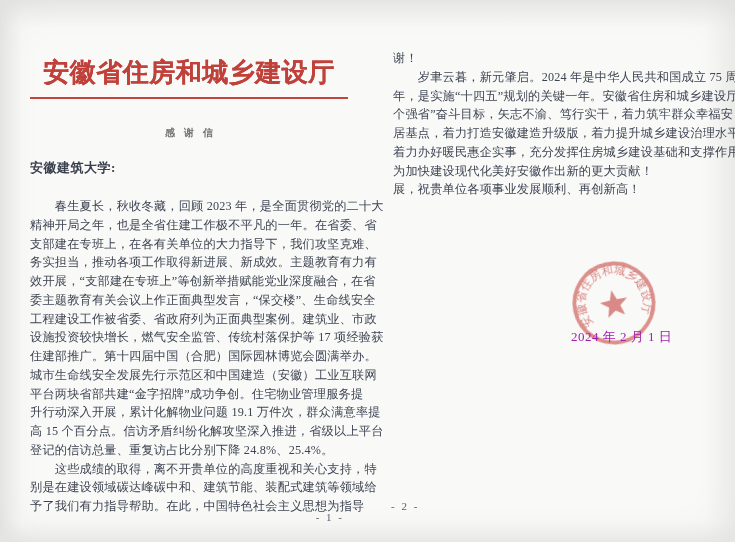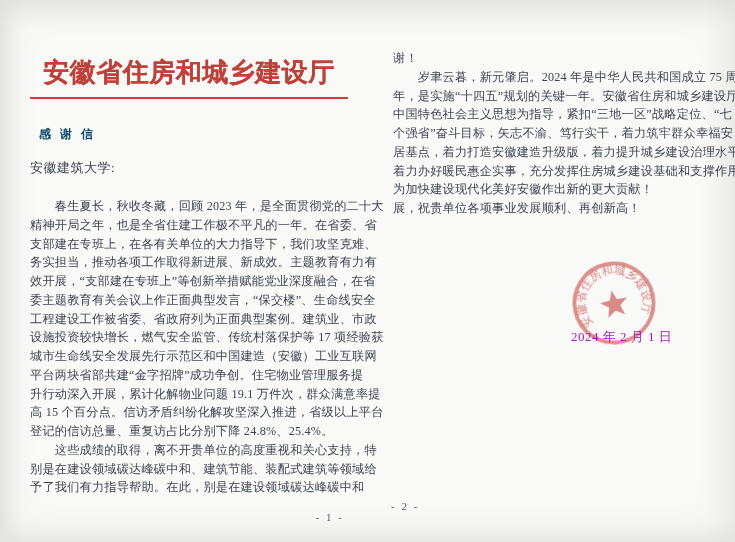--- a/index.html
+++ b/index.html
@@ -26,26 +26,26 @@
     text-align:center;color:#c0403a;font-weight:bold;
     font-size:26px;letter-spacing:0.5px;line-height:46px;
     text-shadow:0 0 .5px #c0403a;white-space:nowrap;
   }
   .org-rule{
     position:absolute;top:97px;left:0;width:100%;height:2px;
     background:#c4453e;border:none;margin:0;
   }
   .doc-title{
     position:absolute;top:126px;left:0;width:100%;
-    text-align:left;font-weight:bold;font-size:12px;
-    letter-spacing:9px;text-indent:9px;color:#0c4a6e;
+    text-align:center;font-weight:bold;font-size:10px;
+    letter-spacing:9px;text-indent:9px;color:#737373;
   }
   .salutation{
     position:absolute;top:159px;left:0;font-size:13px;
-    color:#393f4c;letter-spacing:.5px;font-weight:400;
+    color:#393f4c;letter-spacing:.5px;font-weight:700;
   }
   .body-block{position:absolute;left:0;width:100%;}
   #page1 .body-block{top:197px;}
   #page2 .body-block{top:49px;}
   .ln{
     height:18.75px;line-height:18.75px;font-size:12.2px;
     letter-spacing:.2px;white-space:nowrap;
     text-align:justify;text-align-last:justify;
   }
   .ln.end{text-align-last:left;}
@@ -77,39 +77,39 @@
 
   <div class="body-block">
     <div class="ln">　　春生夏长，秋收冬藏，回顾 2023 年，是全面贯彻党的二十大</div>
     <div class="ln">精神开局之年，也是全省住建工作极不平凡的一年。在省委、省</div>
     <div class="ln">支部建在专班上，在各有关单位的大力指导下，我们攻坚克难、</div>
     <div class="ln">务实担当，推动各项工作取得新进展、新成效。主题教育有力有</div>
     <div class="ln">效开展，“支部建在专班上”等创新举措赋能党业深度融合，在省</div>
     <div class="ln">委主题教育有关会议上作正面典型发言，“保交楼”、生命线安全</div>
     <div class="ln">工程建设工作被省委、省政府列为正面典型案例。建筑业、市政</div>
     <div class="ln">设施投资较快增长，燃气安全监管、传统村落保护等 17 项经验获</div>
+    <div class="ln">住建部推广。第十四届中国（合肥）国际园林博览会圆满举办。</div>
     <div class="ln">城市生命线安全发展先行示范区和中国建造（安徽）工业互联网</div>
     <div class="ln">平台两块省部共建“金字招牌”成功争创。住宅物业管理服务提</div>
     <div class="ln">升行动深入开展，累计化解物业问题 19.1 万件次，群众满意率提</div>
     <div class="ln">高 15 个百分点。信访矛盾纠纷化解攻坚深入推进，省级以上平台</div>
     <div class="ln end">登记的信访总量、重复访占比分别下降 24.8%、25.4%。</div>
     <div class="ln">　　这些成绩的取得，离不开贵单位的高度重视和关心支持，特</div>
     <div class="ln">别是在建设领域碳达峰碳中和、建筑节能、装配式建筑等领域给</div>
-    <div class="ln">予了我们有力指导帮助。在此，别是在建设领域碳达峰碳中和</div>
+    <div class="ln">予了我们有力指导帮助。在此，中国特色社会主义思想为指导</div>
   </div>
 
   <div class="pageno">- 1 -</div>
 </div>
 
 <div class="page" id="page2">
   <div class="body-block">
     <div class="ln end">谢！</div>
     <div class="ln">　　岁聿云暮，新元肇启。2024 年是中华人民共和国成立 75 周</div>
     <div class="ln">年，是实施“十四五”规划的关键一年。安徽省住房和城乡建设厅</div>
-    <div class="ln">中国特色社会主义思想为指导，紧扣“三地一区”战略定位、“七</div>
     <div class="ln">个强省”奋斗目标，矢志不渝、笃行实干，着力筑牢群众幸福安</div>
     <div class="ln">居基点，着力打造安徽建造升级版，着力提升城乡建设治理水平，</div>
     <div class="ln">着力办好暖民惠企实事，充分发挥住房城乡建设基础和支撑作用，</div>
     <div class="ln end">为加快建设现代化美好安徽作出新的更大贡献！</div>
     <div class="ln end">展，祝贵单位各项事业发展顺利、再创新高！</div>
   </div>
 
   <svg class="seal" viewBox="0 0 100 100">
     <circle cx="50" cy="50" r="46" fill="none" stroke="#c9524c" stroke-width="4.5" opacity="0.8"></circle>
     <polygon points="50,35 54.11,46.34 66.17,46.75 56.66,54.16 59.99,65.75 50,59 40.01,65.75 43.34,54.16 33.83,46.75 45.89,46.34" fill="#c9524c" opacity="0.85"></polygon>

